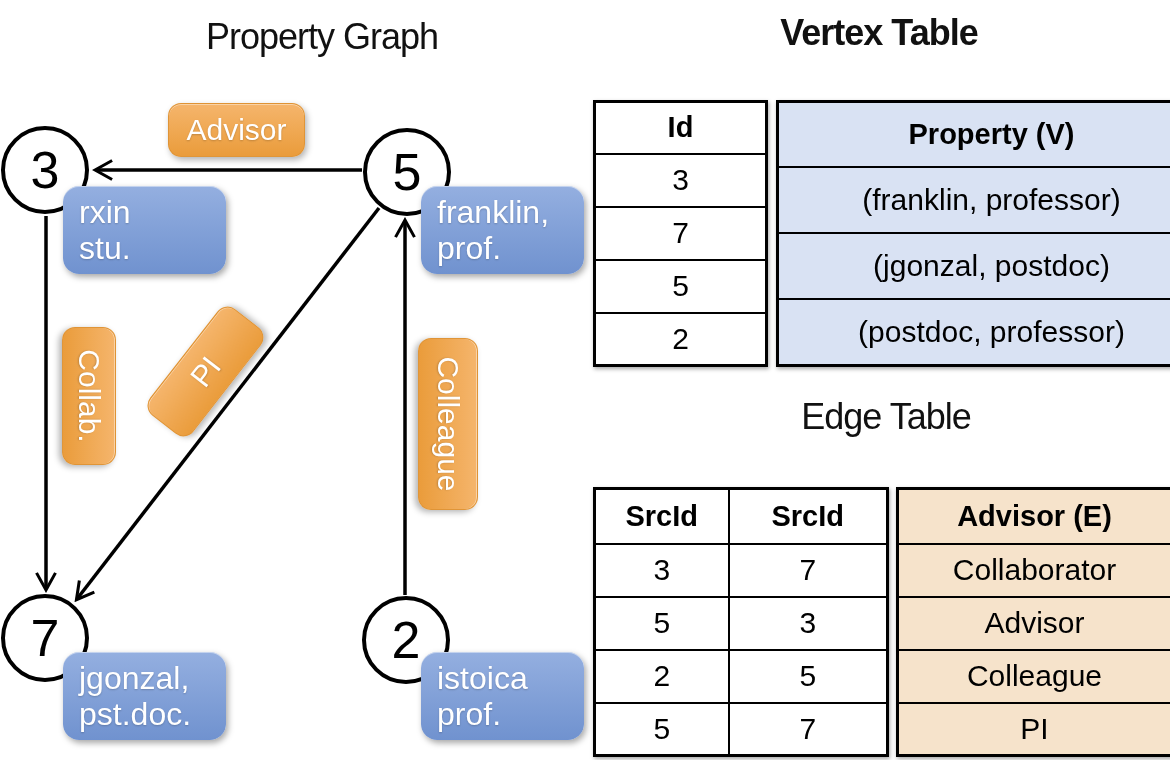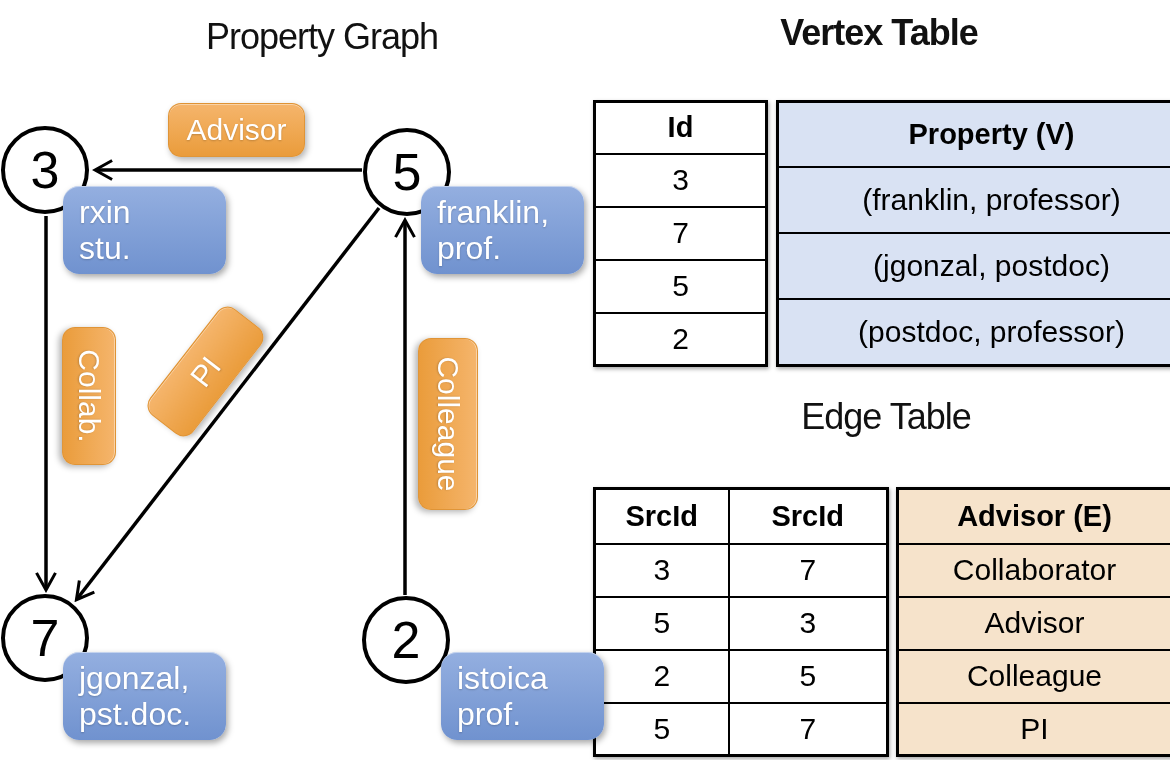--- a/index.html
+++ b/index.html
@@ -36,21 +36,21 @@
     position:absolute;width:163px;height:88px;box-sizing:border-box;
     border-radius:16px;z-index:3;
     background:linear-gradient(180deg,var(--node-callout-top,#94afe0),var(--node-callout-bottom,#7092cf));
     box-shadow:2px 3px 6px rgba(0,0,0,0.35), inset 0 1px 0 rgba(255,255,255,0.45);
     color:#fff;font-size:32px;line-height:36px;padding:8px 0 0 16px;
     text-shadow:0 1px 2px rgba(0,0,0,0.2);
   }
   .c-rxin{left:63px;top:186px;}
   .c-franklin{left:421px;top:186px;}
   .c-jgonzal{left:63px;top:652px;}
-  .c-istoica{left:421px;top:652px;margin-left:20px;}
+  .c-istoica{left:421px;top:652px;}
 
   
   .elabel{
     position:absolute;box-sizing:border-box;border-radius:13px;z-index:3;
     background:linear-gradient(180deg,var(--edge-label-top,#f5b56c),var(--edge-label-bottom,#ea9c3b));
     border:1px solid rgba(222,146,52,0.9);
     box-shadow:2px 3px 6px rgba(0,0,0,0.3), inset 0 1px 0 rgba(255,255,255,0.4);
     display:flex;align-items:center;justify-content:center;
     color:#fff;font-size:30px;font-weight:300;text-shadow:0 1px 2px rgba(0,0,0,0.2);
     white-space:nowrap;

